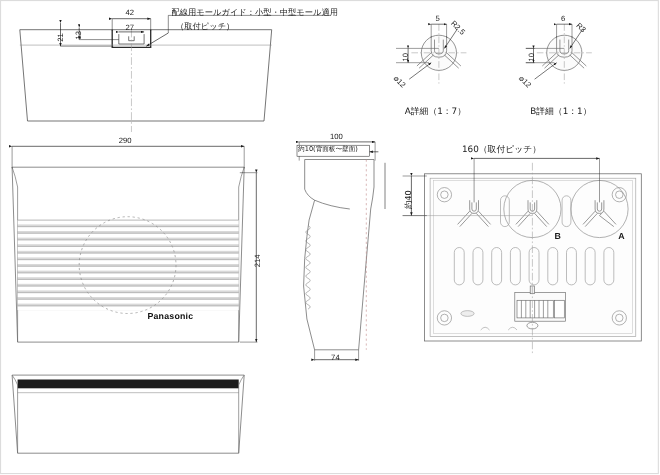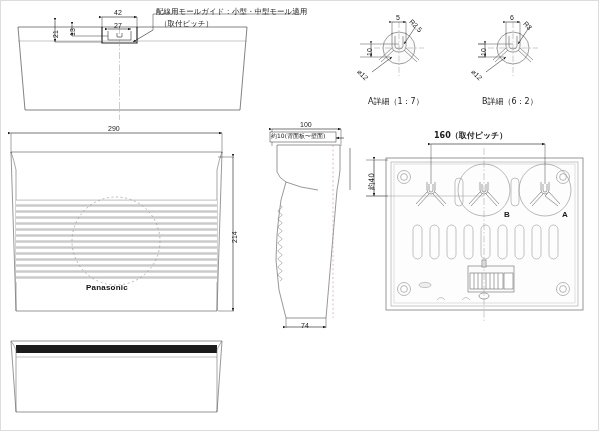--- a/index.html
+++ b/index.html
@@ -7,21 +7,21 @@
        font-family:"Liberation Sans","DejaVu Sans",sans-serif;color:#1a1a1a;}
   .stage{position:absolute;left:0;top:0;width:600px;height:408px;}
   .frame{position:absolute;left:0;top:0;width:599px;height:431px;border:1px solid #dcdcdc;box-sizing:border-box;}
   svg{position:absolute;left:0;top:0;width:600px;height:432px;overflow:visible;}
   .lbl{position:absolute;font-size:7px;line-height:1;white-space:nowrap;color:#1a1a1a;}
   .lbl.jp{font-family:"DejaVu Sans",sans-serif;}
   .lbl.b{font-weight:bold;}
   .vert{transform-origin:left top;}
   .rot90{transform:rotate(-90deg);}
   .rotm45{transform:rotate(45deg);}
-  .logo{position:absolute;font-weight:bold;font-size:8px;letter-spacing:.2px;color:#111;}
+  .logo{position:absolute;font-weight:bold;font-size:8px;letter-spacing:.2px;color:#111;margin-left:48px;}
 </style>
 </head>
 <body>
 
 <div class="stage">
   <div class="frame"></div>
 
   <svg viewBox="0 0 600 432">
     <defs>
       <marker id="ar" markerWidth="7" markerHeight="7" refX="6" refY="2.2" orient="auto" markerUnits="strokeWidth">
@@ -249,27 +249,27 @@
   <div class="lbl" style="left:396px;top:14px;">5</div>
   <div class="lbl vert rotm45" style="left:413px;top:18px;">R2.5</div>
   <div class="lbl vert rot90" style="left:366px;top:56px;">10</div>
   <div class="lbl vert rotm45" style="left:361px;top:68px;">⌀12</div>
   <div class="lbl jp" style="left:368px;top:98px;font-size:8px;">A詳細（1：7）</div>
 
   <div class="lbl" style="left:510px;top:14px;">6</div>
   <div class="lbl vert rotm45" style="left:527px;top:20px;">R3</div>
   <div class="lbl vert rot90" style="left:480px;top:56px;">10</div>
   <div class="lbl vert rotm45" style="left:475px;top:68px;">⌀12</div>
-  <div class="lbl jp" style="left:482px;top:98px;font-size:8px;">B詳細（6：2）</div>
+  <div class="lbl jp" style="left:482px;top:98px;font-size:8px;">B詳細（1：1）</div>
 
   <div class="lbl" style="left:108px;top:125px;">290</div>
   <div class="lbl vert rot90" style="left:231px;top:243px;">214</div>
   <div class="logo" style="left:86px;top:283px;">Panasonic</div>
 
   <div class="lbl" style="left:300px;top:121px;">100</div>
   <div class="lbl jp" style="left:271px;top:133px;font-size:6px;">約10(背面板〜壁面)</div>
   <div class="lbl" style="left:301px;top:322px;">74</div>
 
-  <div class="lbl jp" style="left:434px;top:132px;font-size:8px;font-weight:bold;">160（取付ピッチ）</div>
+  <div class="lbl jp" style="left:420px;top:132px;font-size:8px;">160（取付ピッチ）</div>
   <div class="lbl jp vert rot90" style="left:368px;top:190px;font-size:7.5px;">約40</div>
   <div class="lbl b" style="left:562px;top:211px;font-size:8px;">A</div>
   <div class="lbl b" style="left:504px;top:211px;font-size:8px;">B</div>
 </div>
 
 </body></html>

